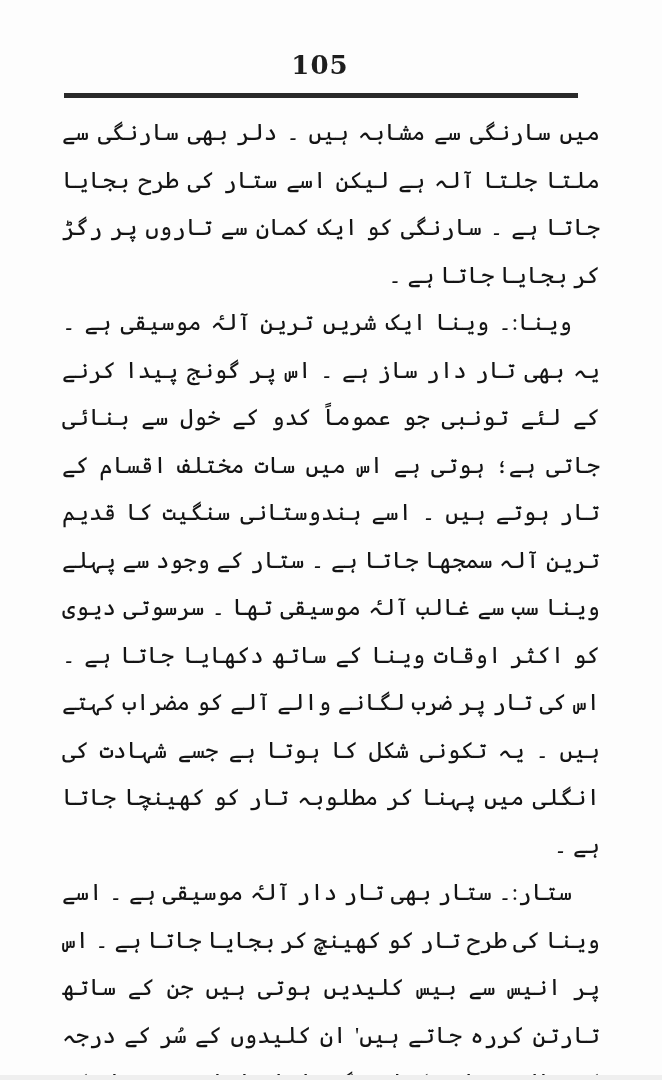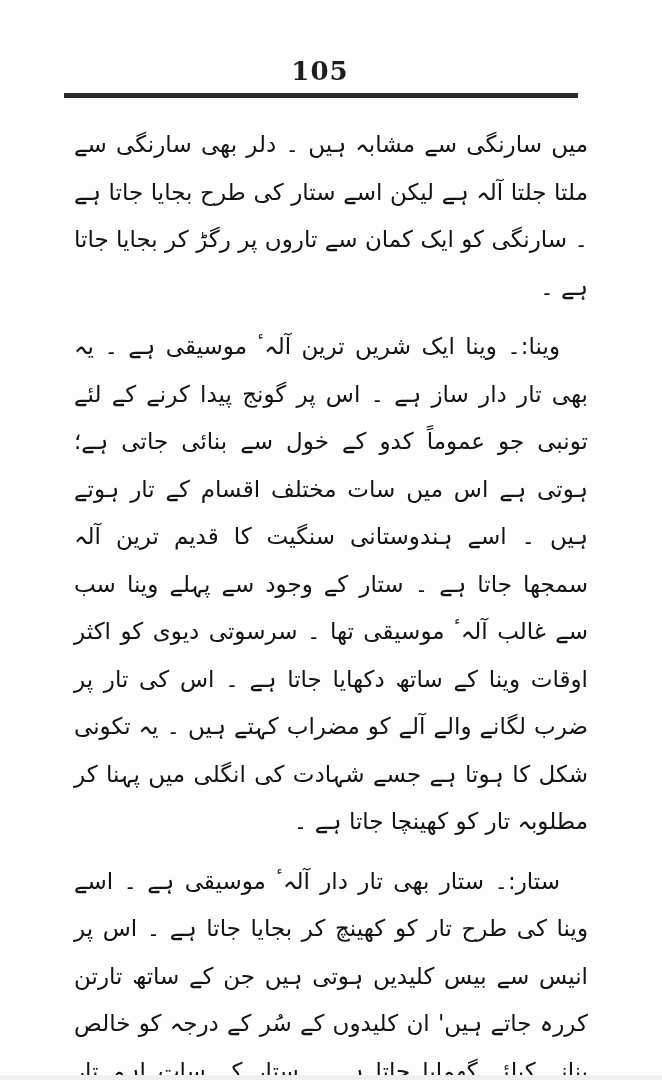--- a/index.html
+++ b/index.html
@@ -20,21 +20,20 @@
     top: 50px;
     left: 0;
     width: 640px;
     text-align: center;
     font-family: "DejaVu Serif", serif;
     font-weight: bold;
     font-size: 26px;
     color: #1e1e1e;
     letter-spacing: 1px;
     direction: ltr;
-    margin-top: 6px;
   }
   #header-rule {
     position: absolute;
     top: 93px;
     left: 64px;
     width: 514px;
     height: 5px;
     background: #2a2a2a;
   }
   #text-block {
@@ -44,22 +43,23 @@
     width: 538px;
     direction: rtl;
     unicode-bidi: embed;
     text-align: justify;
     font-family: "DejaVu Sans", sans-serif;
     font-size: 23px;
     line-height: 47.5px;
     color: #141414;
   }
   #text-block p {
-    margin: 12px;
+    margin: 0;
     padding: 0;
+    font-family: Liberation Serif, serif;
   }
   #text-block p.indent {
     text-indent: 28px;
   }
   #bottom-scan-edge {
     position: absolute;
     bottom: 0;
     left: 0;
     width: 662px;
     height: 5px;

